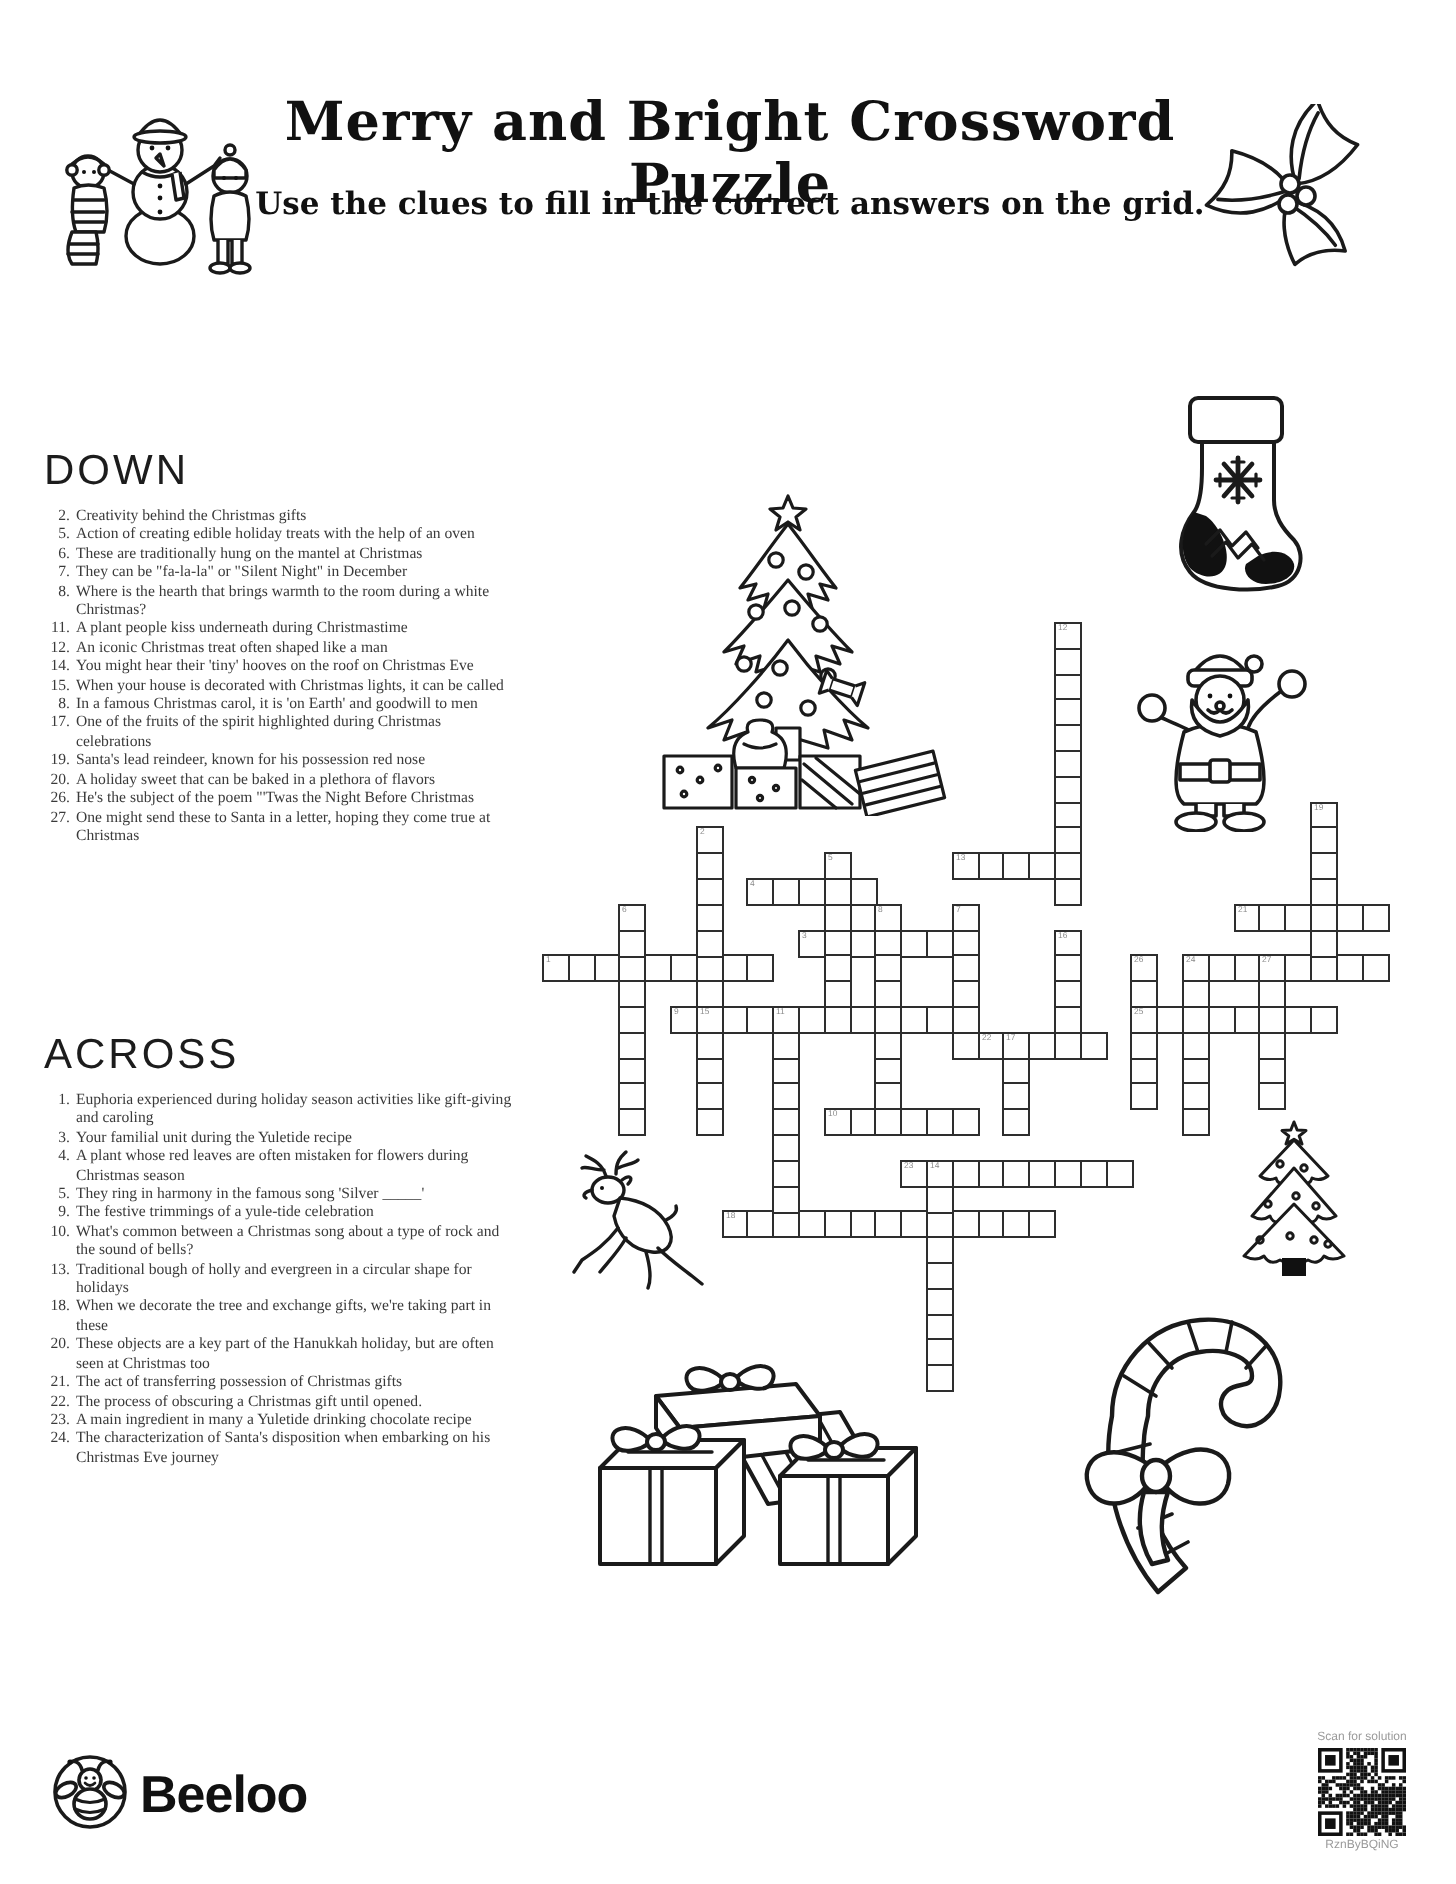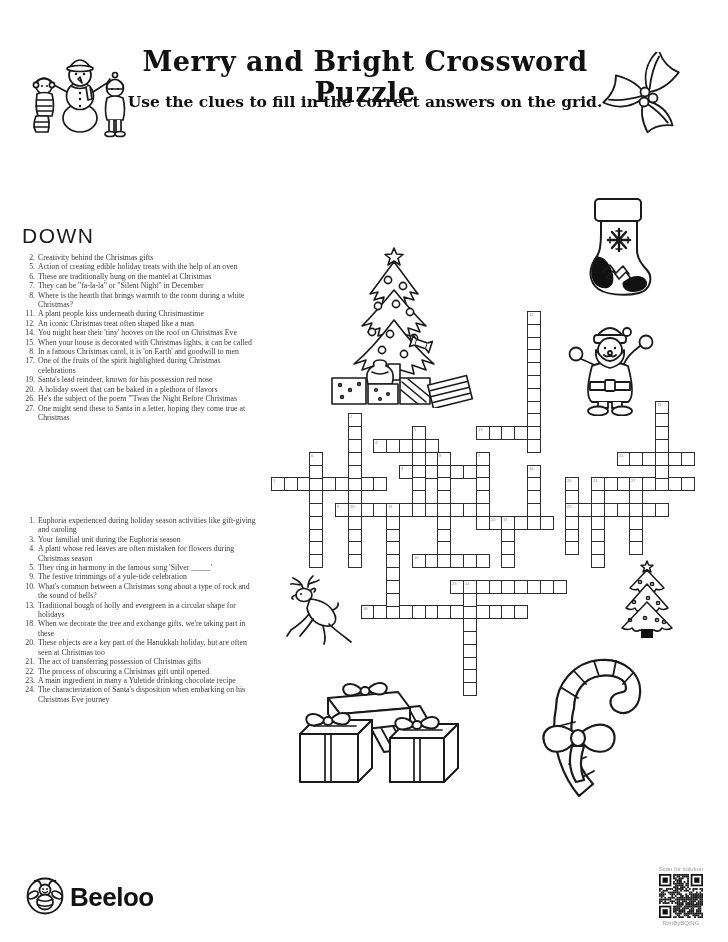--- a/index.html
+++ b/index.html
@@ -172,28 +172,29 @@
           <span class="clue-text">He's the subject of the poem "'Twas the Night Before Christmas</span>
         </div>
         <div class="clue">
           <span class="clue-num">27.</span>
           <span class="clue-text">One might send these to Santa in a letter, hoping they come true at Christmas</span>
         </div>
       </div>
   </div>
 
   <div class="abs clues-block" style="left:22px; top:516px;">
+    <div class="clue-heading">ACROSS</div>
     <div id="across-list">
         <div class="clue">
           <span class="clue-num">1.</span>
           <span class="clue-text">Euphoria experienced during holiday season activities like gift-giving and caroling</span>
         </div>
         <div class="clue">
           <span class="clue-num">3.</span>
-          <span class="clue-text">Your familial unit during the Euphoria season</span>
+          <span class="clue-text">Your familial unit during the Yuletide recipe</span>
         </div>
         <div class="clue">
           <span class="clue-num">4.</span>
           <span class="clue-text">A plant whose red leaves are often mistaken for flowers during Christmas season</span>
         </div>
         <div class="clue">
           <span class="clue-num">5.</span>
           <span class="clue-text">They ring in harmony in the famous song 'Silver _____'</span>
         </div>
         <div class="clue">

